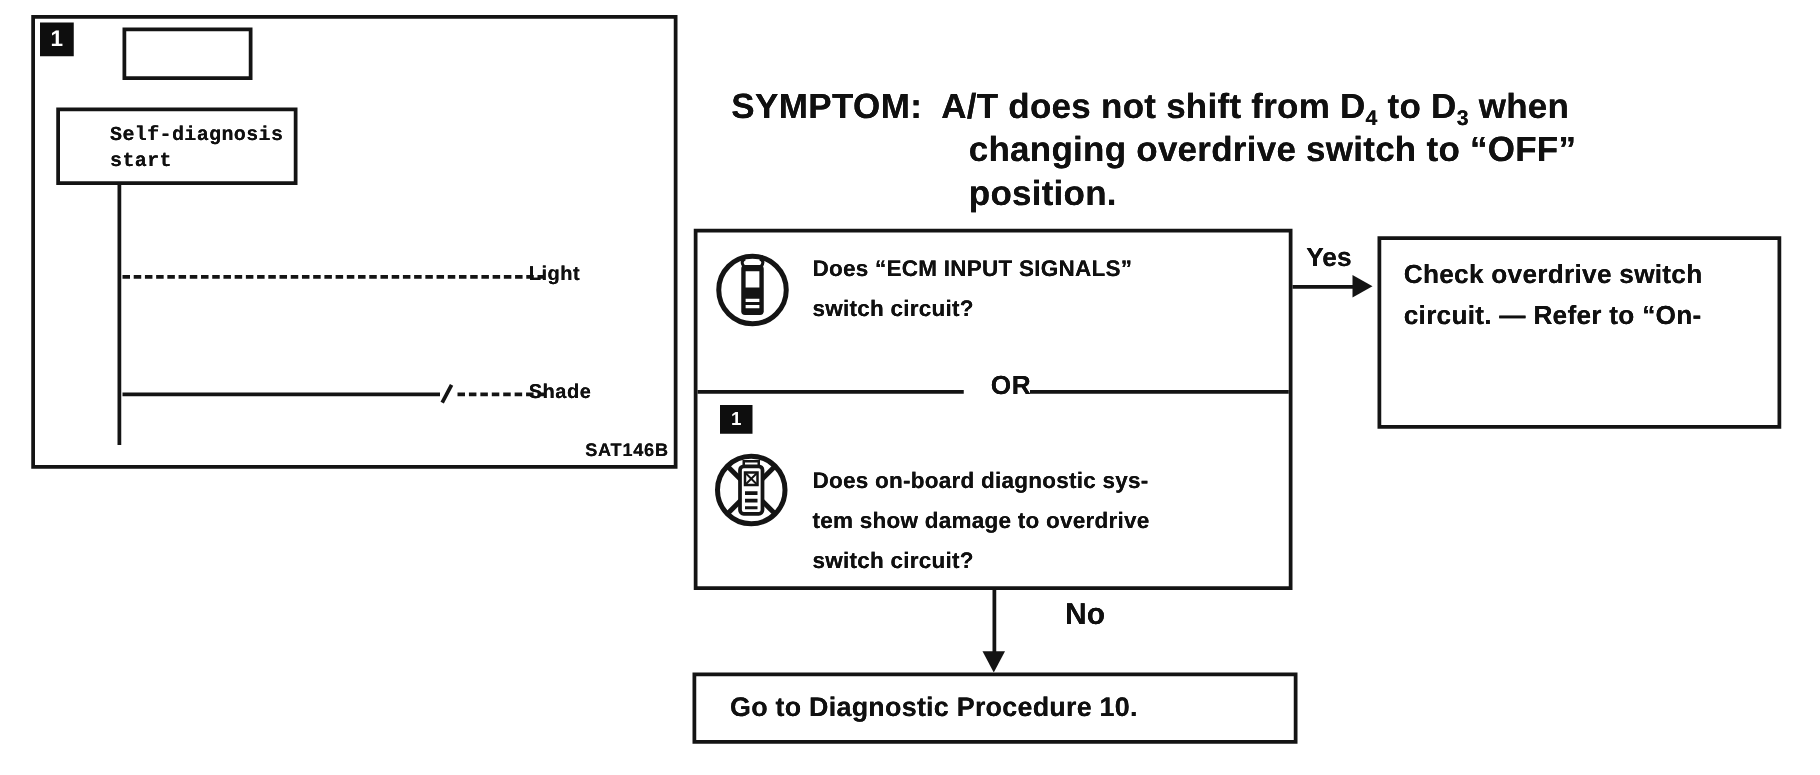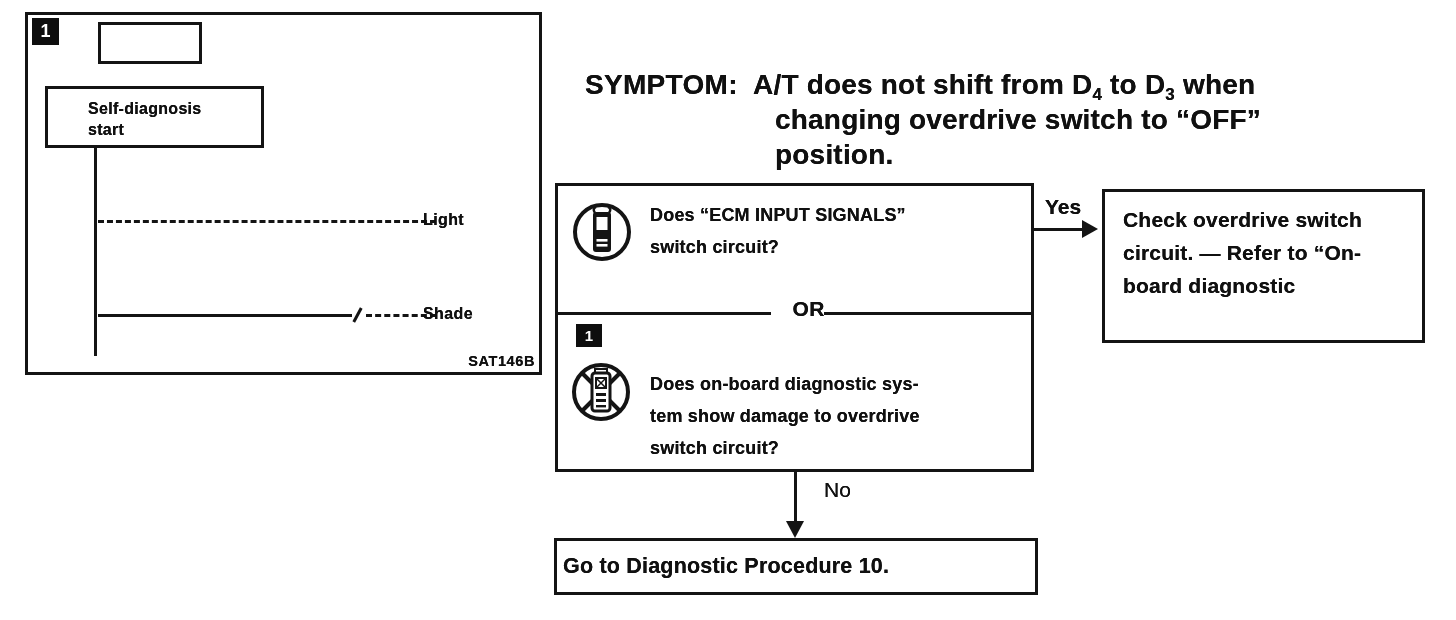--- a/index.html
+++ b/index.html
@@ -19,23 +19,23 @@
   .sq-marker {
     position:absolute; background:#0e0e0e; color:#fff; text-align:center;
     font-weight:bold; display:flex; align-items:center; justify-content:center;
   }
   #fig-marker { left:4px; top:3px; width:27px; height:27px; font-size:18px; }
   #fig-empty-box {
     position:absolute; left:70px; top:7px; width:104px; height:42px;
     border:3px solid #141414; background:#fff;
   }
   #fig-start-box {
-    position:absolute; left:17px; top:71px; width:219px; height:62px;
+    position:absolute; left:17px; top:71px; width:193px; height:62px;
     border:3px solid #141414; padding:9px 0 0 40px;
-    font-size:16px; font-weight:bold; line-height:21px; letter-spacing:0.3px;
+    font-size:16px; font-weight:bold; line-height:21px; letter-spacing:0.3px;font-family:Liberation Mono, monospace;
   }
   #fig-vline { position:absolute; left:66px; top:131px; width:3px; height:210px; background:#141414; }
   .dash-seg { position:absolute; border-top:3px dashed #141414; height:0; }
   #light-line { left:70px; top:205px; width:338px; }
   .fig-line-label { position:absolute; font-size:16px; font-weight:bold; letter-spacing:0.4px; }
   #light-label { left:395px; top:196px; }
   #shade-solid { position:absolute; left:70px; top:299px; width:254px; height:3px; background:#141414; }
   #shade-break { position:absolute; left:328px; top:292px; width:3px; height:16px; background:#141414; transform:rotate(28deg); }
   #shade-dash { left:338px; top:299px; width:70px; }
   #shade-label { left:395px; top:290px; }
@@ -75,24 +75,24 @@
     border-left:16px solid #141414; border-top:9px solid transparent; border-bottom:9px solid transparent; }
   #yes-label { position:absolute; left:1045px; top:195px; font-size:21px; font-weight:bold; }
 
   #action-box { left:1102px; top:189px; width:323px; height:154px; padding:11px 0 0 18px;
     font-size:21px; font-weight:bold; line-height:33px; letter-spacing:0.2px; }
   #action-box span { display:block; white-space:nowrap; }
 
   #no-line { position:absolute; left:794px; top:472px; width:3px; height:52px; background:#141414; }
   #no-arrowhead { position:absolute; left:786px; top:521px; width:0; height:0;
     border-top:17px solid #141414; border-left:9px solid transparent; border-right:9px solid transparent; }
-  #no-label { position:absolute; left:824px; top:478px; font-size:21px; font-weight:normal; }
+  #no-label { position:absolute; left:852px; top:478px; font-size:24px; font-weight:bold; }
 
   #goto-box { left:554px; top:538px; width:484px; height:57px; display:flex; align-items:center;
-    padding-left:6px; font-size:21.5px; font-weight:bold; letter-spacing:0.2px; }
+    padding-left:27px; font-size:21.5px; font-weight:bold; letter-spacing:0.2px; }
 </style>
 </head>
 <body>
 
 <div id="root">
 
   <div id="figure-panel" class="ink">
     <div id="fig-marker" class="sq-marker">1</div>
     <div id="fig-empty-box"></div>
     <div id="fig-start-box">
@@ -166,21 +166,20 @@
     </div>
   </div>
 
   <span id="yes-label" class="ink">Yes</span>
   <div id="yes-line"></div>
   <div id="yes-arrowhead"></div>
 
   <div id="action-box" class="flow-box ink">
     <span>Check overdrive switch</span>
     <span>circuit. — Refer to “On-</span>
-    <span>board diagnostic</span>
   </div>
 
   <div id="no-line"></div>
   <span id="no-label" class="ink">No</span>
   <div id="no-arrowhead"></div>
 
   <div id="goto-box" class="flow-box ink">
     <span>Go to Diagnostic Procedure 10.</span>
   </div>
 

